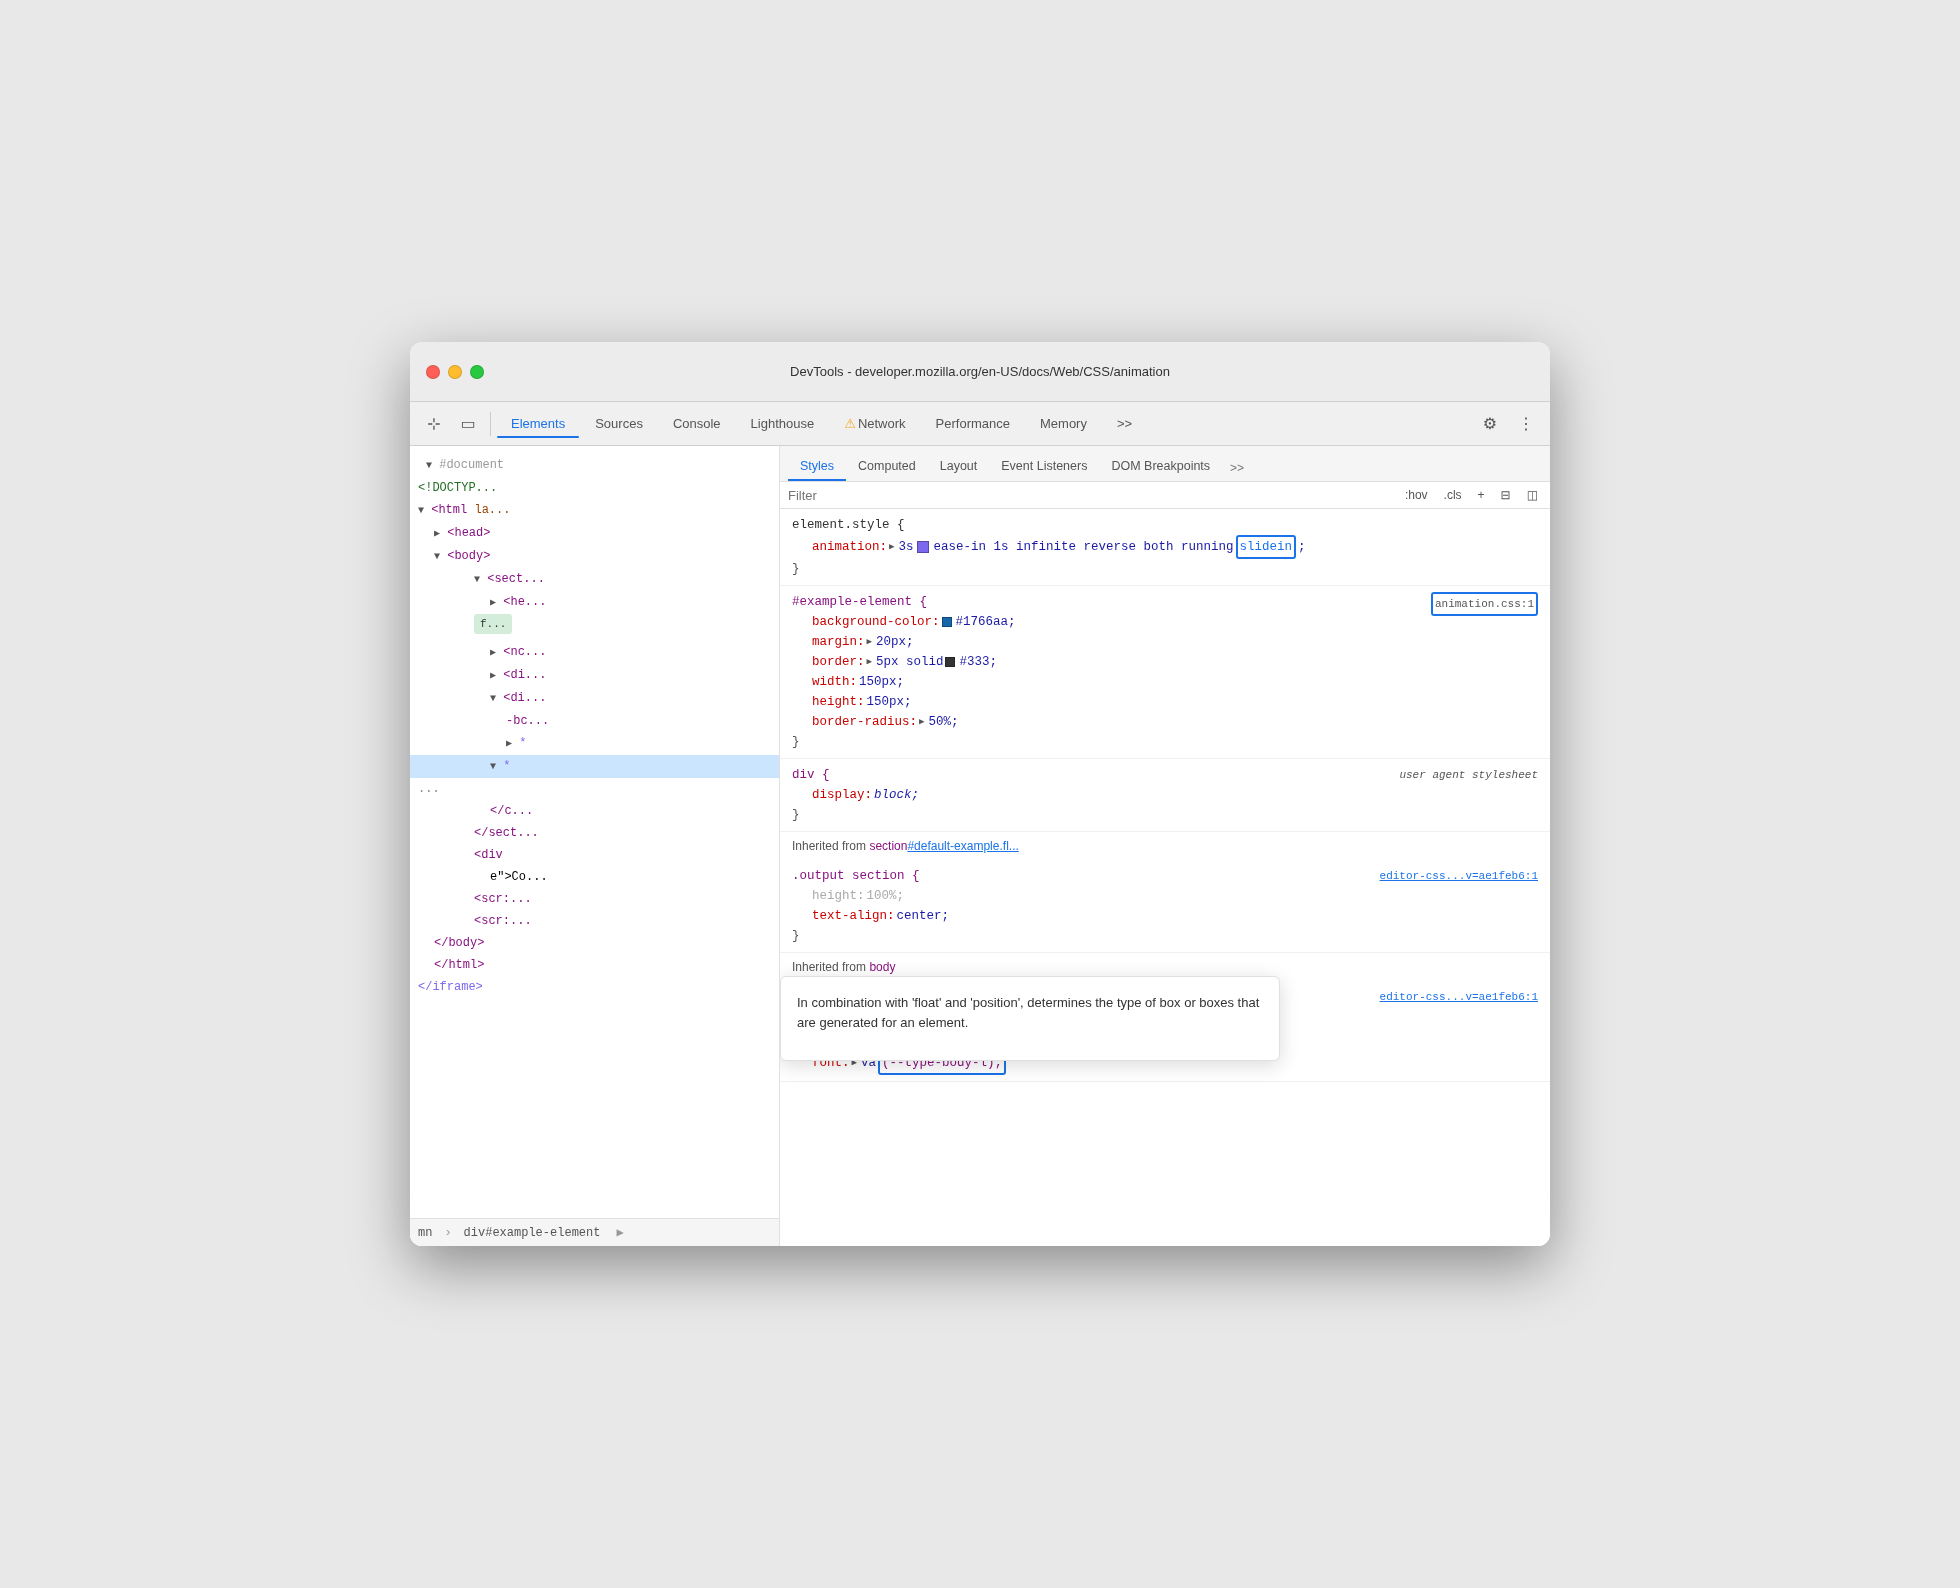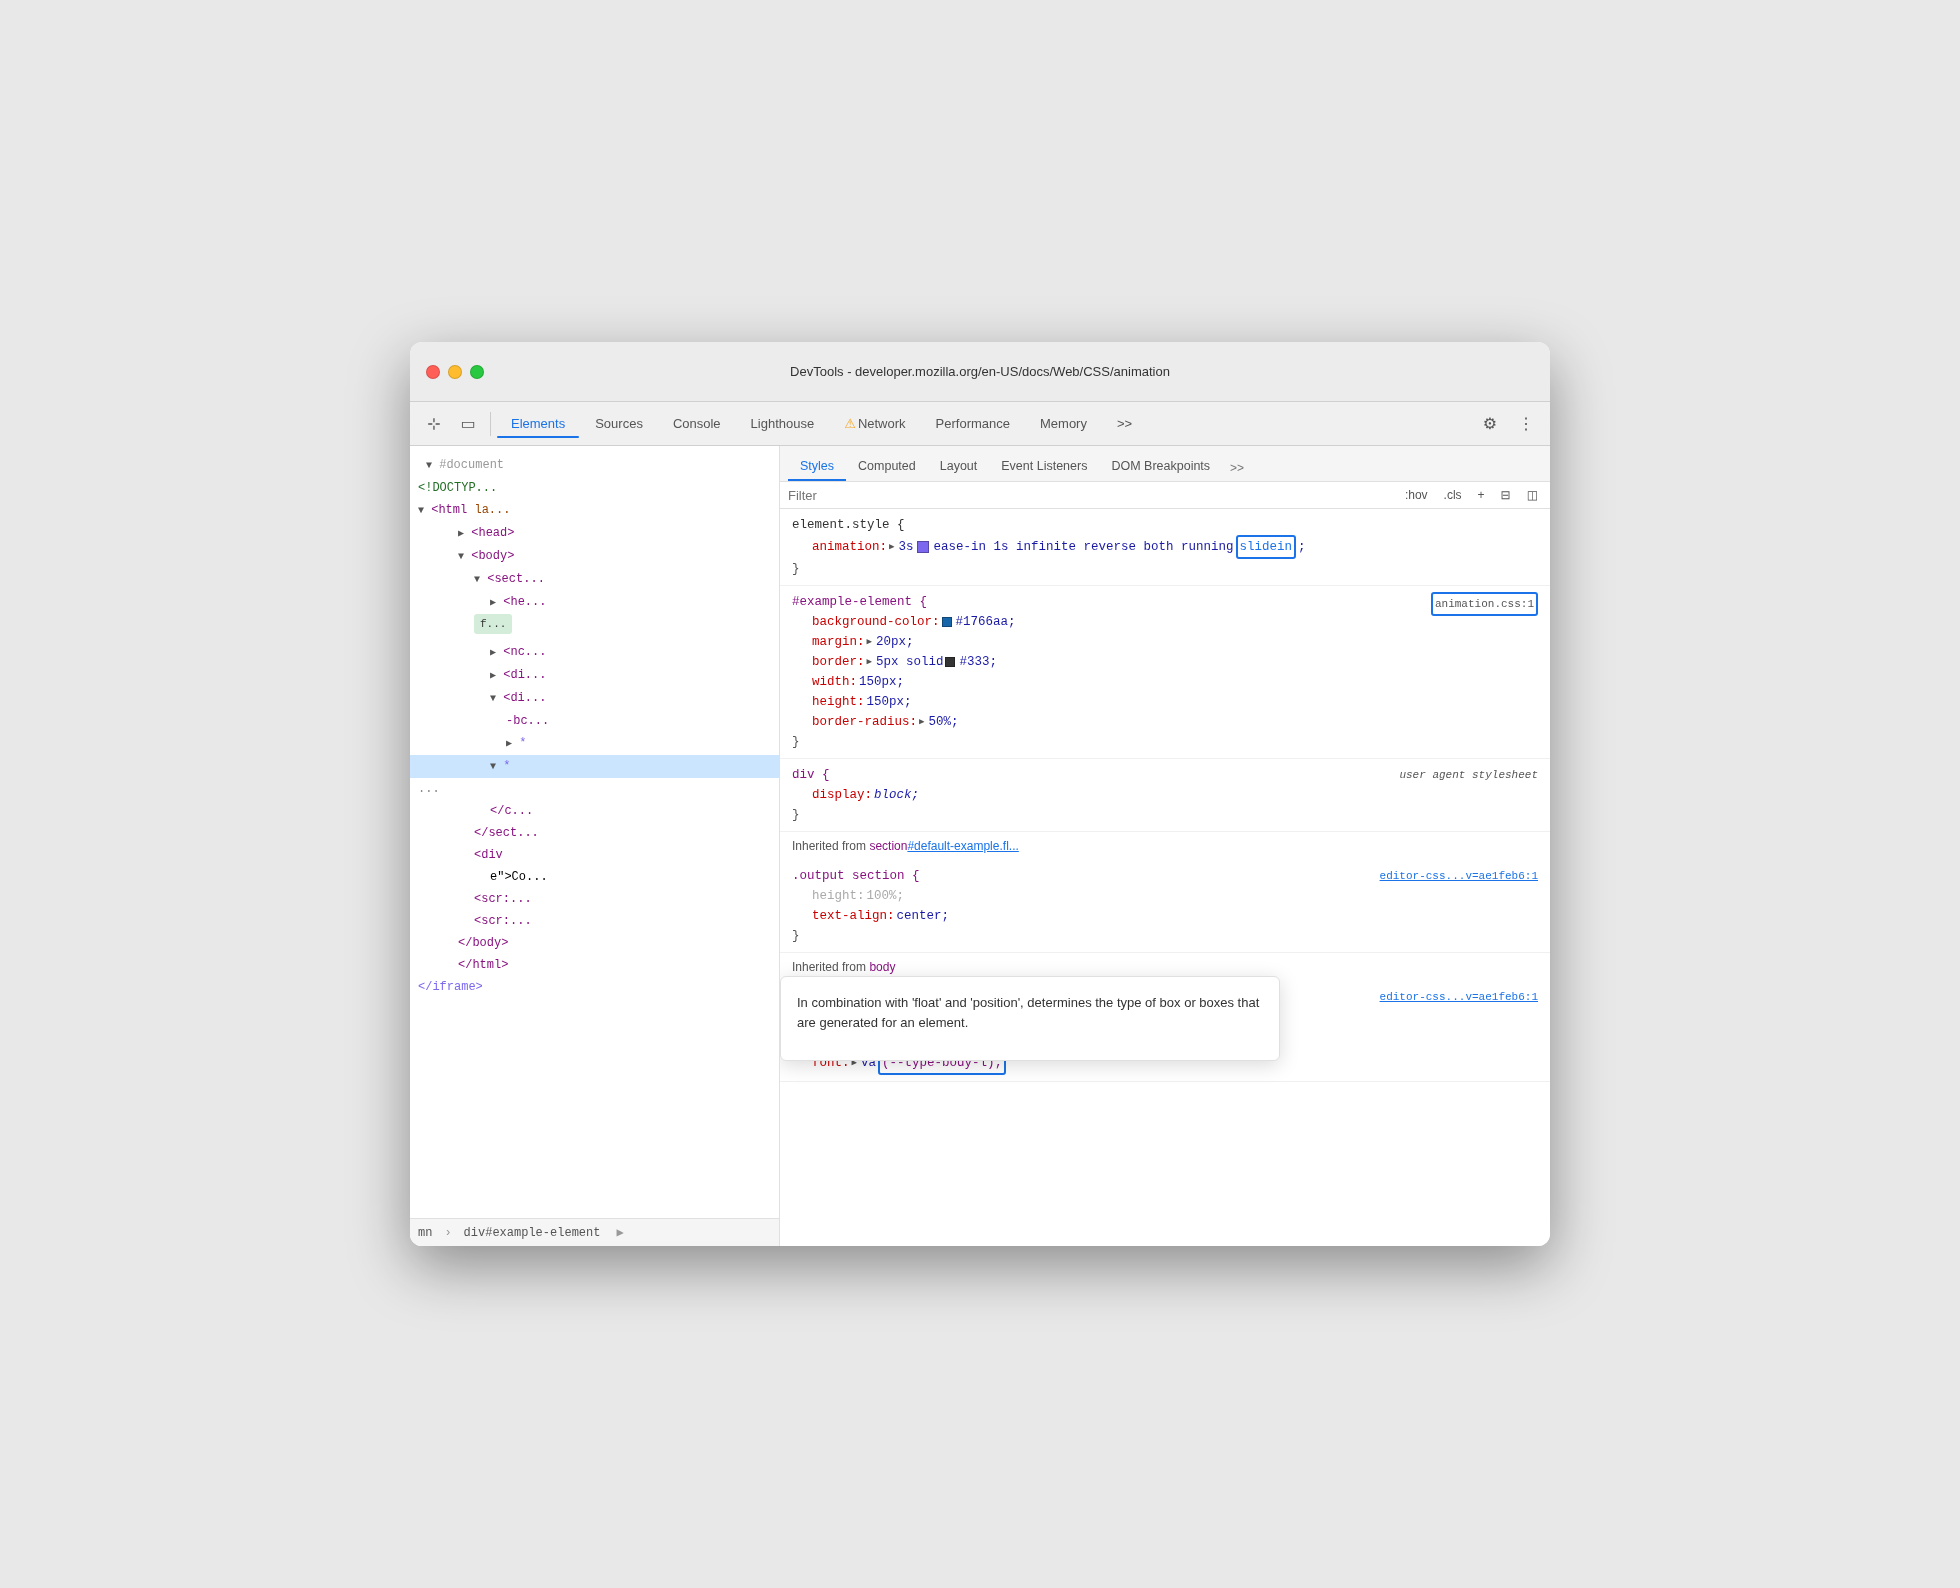--- a/index.html
+++ b/index.html
@@ -134,21 +134,21 @@
     .dom-line {
       padding: 1px 8px 1px 8px;
       cursor: pointer;
       white-space: nowrap;
       overflow: hidden;
       text-overflow: ellipsis;
     }
     .dom-line.selected { background: #cce5ff; }
     .indent-1 { padding-left: 16px; }
     .indent-2 { }
-    .indent-3 { padding-left: 48px; }
+    .indent-3 { padding-left: 24px; }
     .indent-4 { padding-left: 64px; }
     .indent-5 { padding-left: 80px; }
     .indent-6 { padding-left: 96px; }
     .dom-tag { color: #881280; }
     .dom-attr-name { color: #994500; }
     .dom-comment { color: #236e25; }
     .dom-purple { color: #7b68ee; }
     .dom-arrow { color: #555; font-size: 10px; }
     .dom-gray { color: #999; }
     

